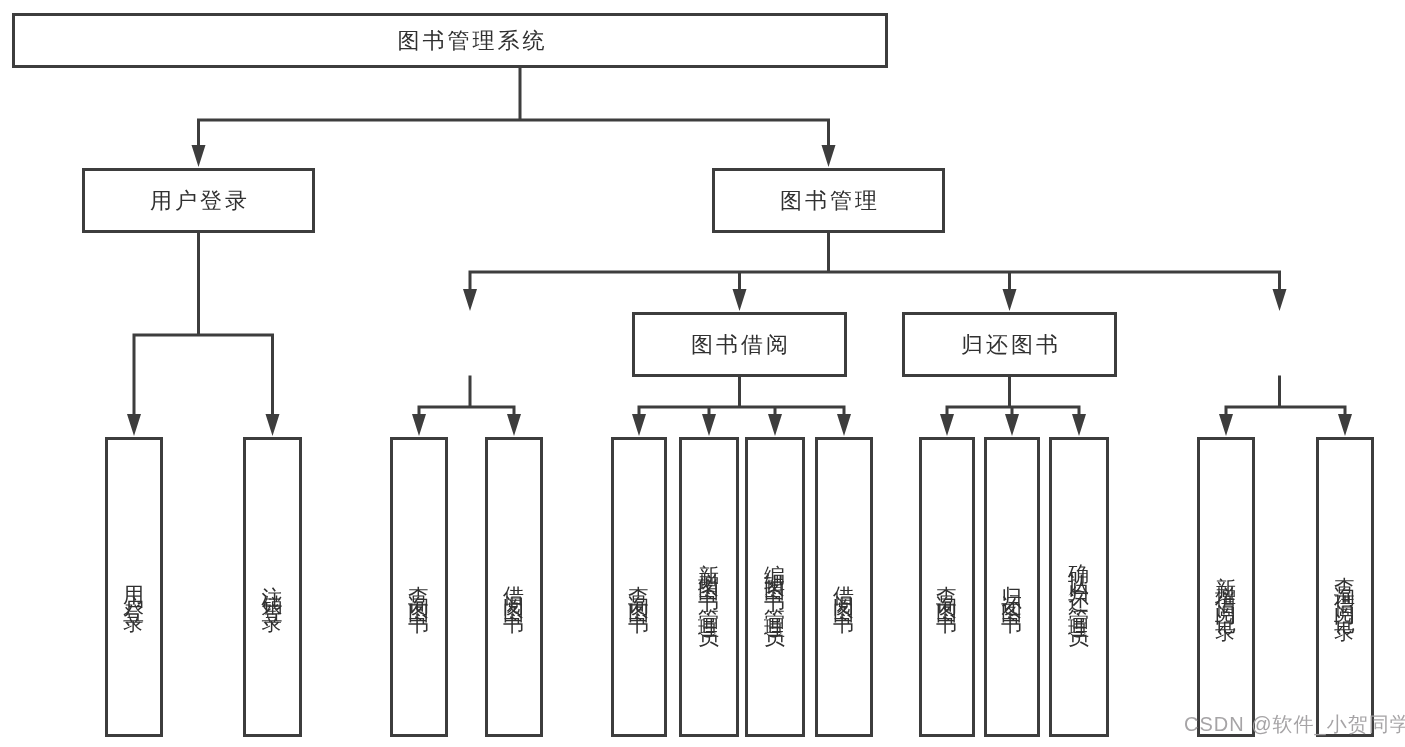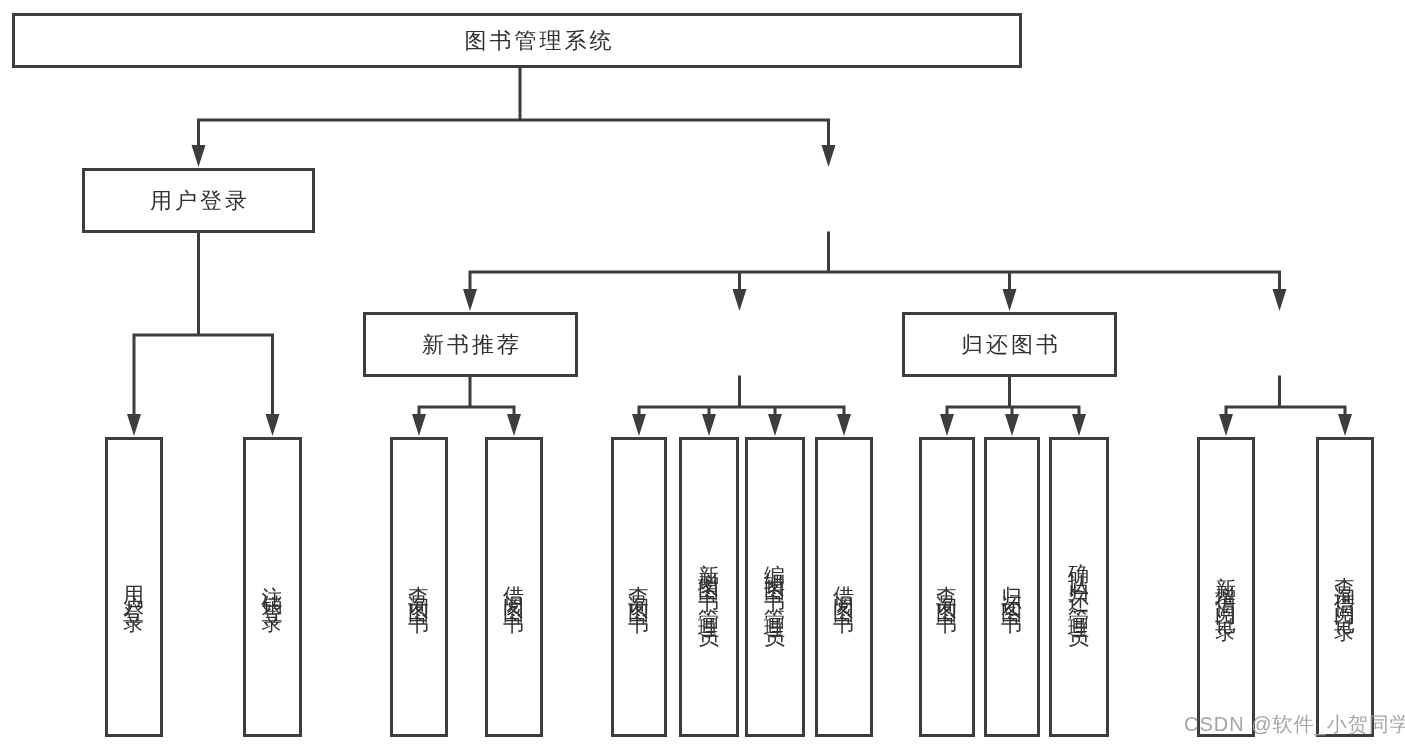--- a/index.html
+++ b/index.html
@@ -33,21 +33,21 @@
     z-index: 2;
   }
   .hlabel {
     font-size: 22px;
     letter-spacing: 3px;
     color: #303030;
     white-space: nowrap;
     line-height: 1;
     text-indent: 3px; 
   }
-  .root-box   { left: 12px;  top: 13px;  width: 1010px; height: 55px; padding-left: 42px; }
+  .root-box   { left: 12px;  top: 13px;  width: 876px; height: 55px; padding-left: 42px; }
   .lvl2-box   { top: 168px;  width: 233px; height: 65px; }
   .lvl3-box   { top: 312px;  width: 215px; height: 65px; }
   .leaf-box   { top: 437px;  height: 300px; }
   .vtext {
     writing-mode: vertical-rl;
     text-orientation: mixed;
     font-size: 21px;
     letter-spacing: 9px;
     line-height: 1;
     color: #303030;
@@ -126,23 +126,26 @@
              M1338 414 L1352 414 L1345 436 Z"></path>
   </svg>
 
   <div class="box root-box">
     <span class="hlabel">图书管理系统</span>
   </div>
 
   <div class="box lvl2-box" style="left:82px">
     <span class="hlabel">用户登录</span>
   </div>
+  <div class="box lvl2-box" style="left:712px">
+    <span class="hlabel">图书管理</span>
+  </div>
 
-  <div class="box lvl3-box" style="left:363px">
-    <span class="hlabel">新书推荐</span>
+  <div class="box lvl3-box" style="left:632px">
+    <span class="hlabel">图书借阅</span>
   </div>
   <div class="box lvl3-box" style="left:902px">
     <span class="hlabel">归还图书</span>
   </div>
 
   <div class="box leaf-box" style="left:105px;width:58px">
     <span class="vtext">用户登录</span>
   </div>
   <div class="box leaf-box" style="left:243px;width:59px">
     <span class="vtext">注销登录</span>

